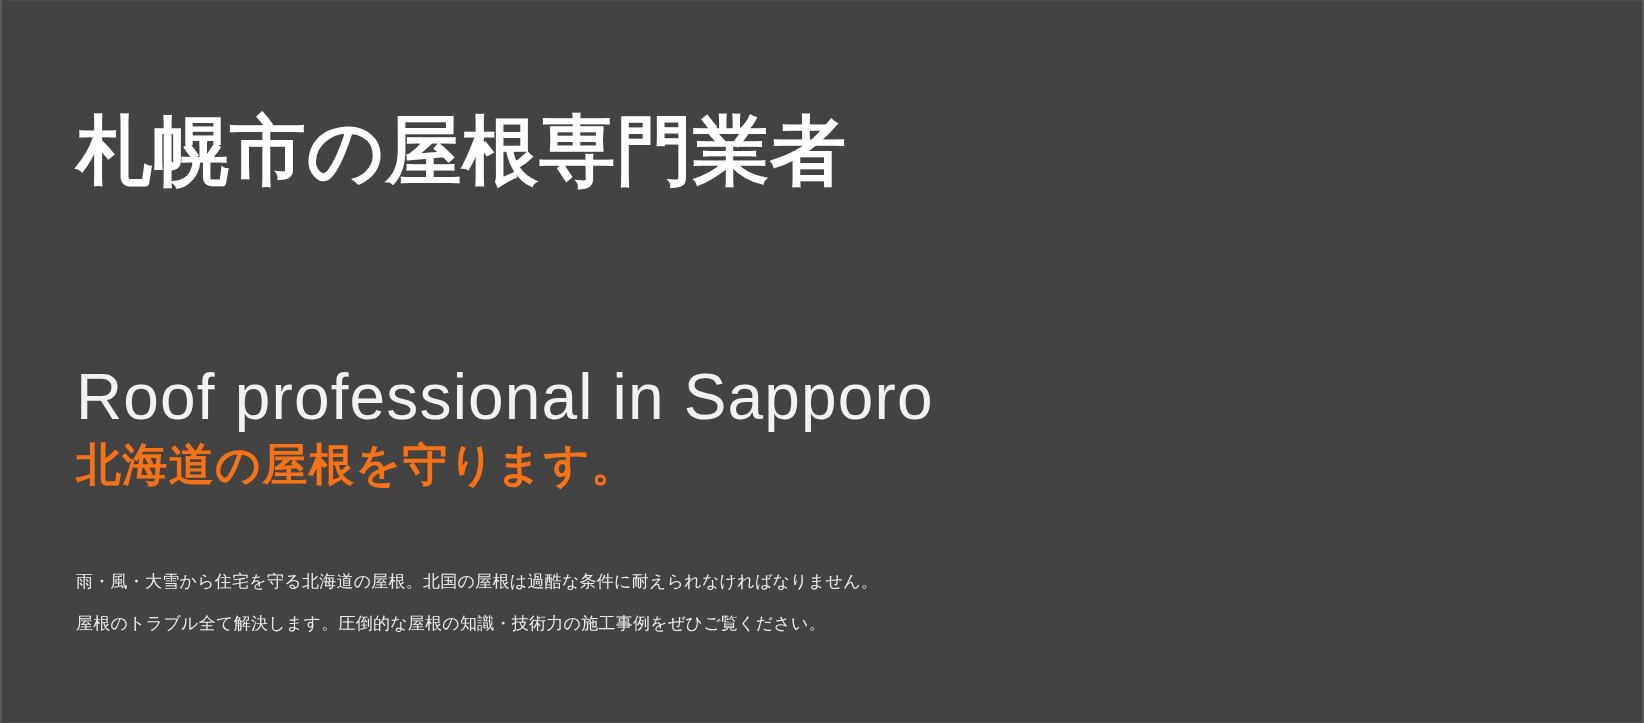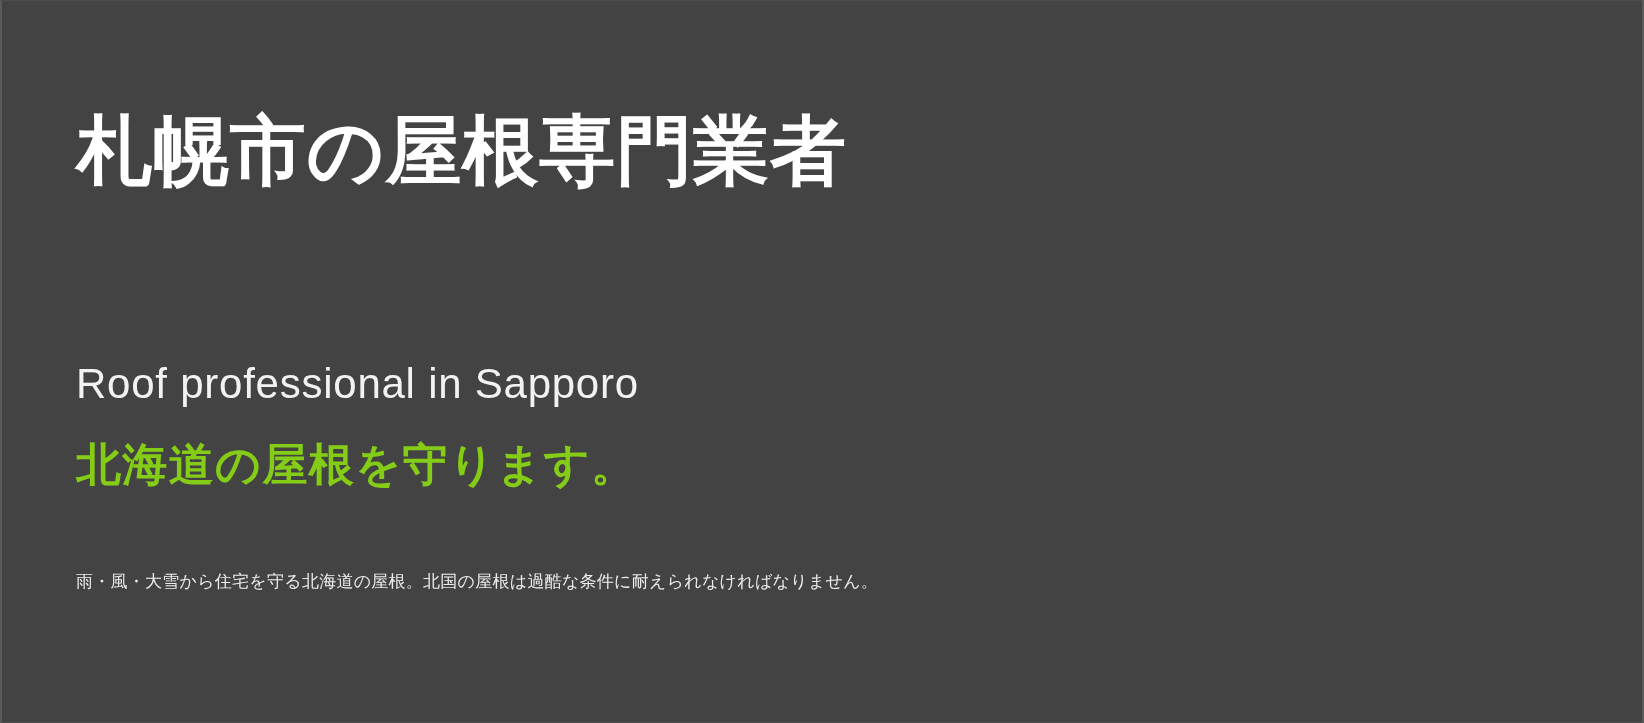--- a/index.html
+++ b/index.html
@@ -60,33 +60,33 @@
   }
 
   
   .tagline {
     position: absolute;
     left: 0;
     top: 358px;
     margin: 0;
     color: #f2f2f2;
     font-weight: 300;
-    font-size: 42px;
+    font-size: 64px;
     line-height: 1.2;
     letter-spacing: 0.018em;
     white-space: nowrap;
   }
 
   
   .subhead {
     position: absolute;
     left: 0;
     top: 437px;
     margin: 0;
-    color: #84cc16;
+    color: #f97316;
     font-weight: 700;
     font-size: 45px;
     line-height: 1.2;
     letter-spacing: 0.03em;
     white-space: nowrap;
   }
 
   
   .lead {
     position: absolute;
@@ -113,16 +113,17 @@
 
     <h1 class="headline headline-line1">札幌市の屋根専門業者</h1>
 
 
     <p class="tagline">Roof professional in Sapporo</p>
 
     <h2 class="subhead">北海道の屋根を守ります。</h2>
 
     <div class="lead">
       <span class="lead-line">雨・風・大雪から住宅を守る北海道の屋根。北国の屋根は過酷な条件に耐えられなければなりません。</span>
+      <span class="lead-line">屋根のトラブル全て解決します。圧倒的な屋根の知識・技術力の施工事例をぜひご覧ください。</span>
     </div>
 
   </div>
 </section>
 
 </body></html>

